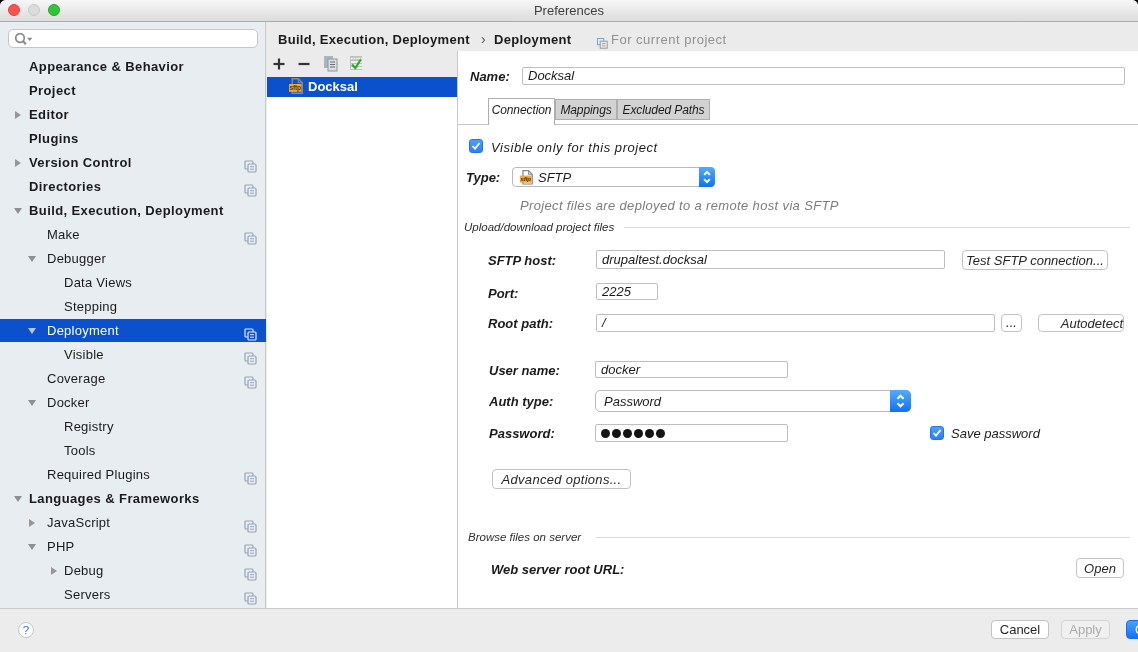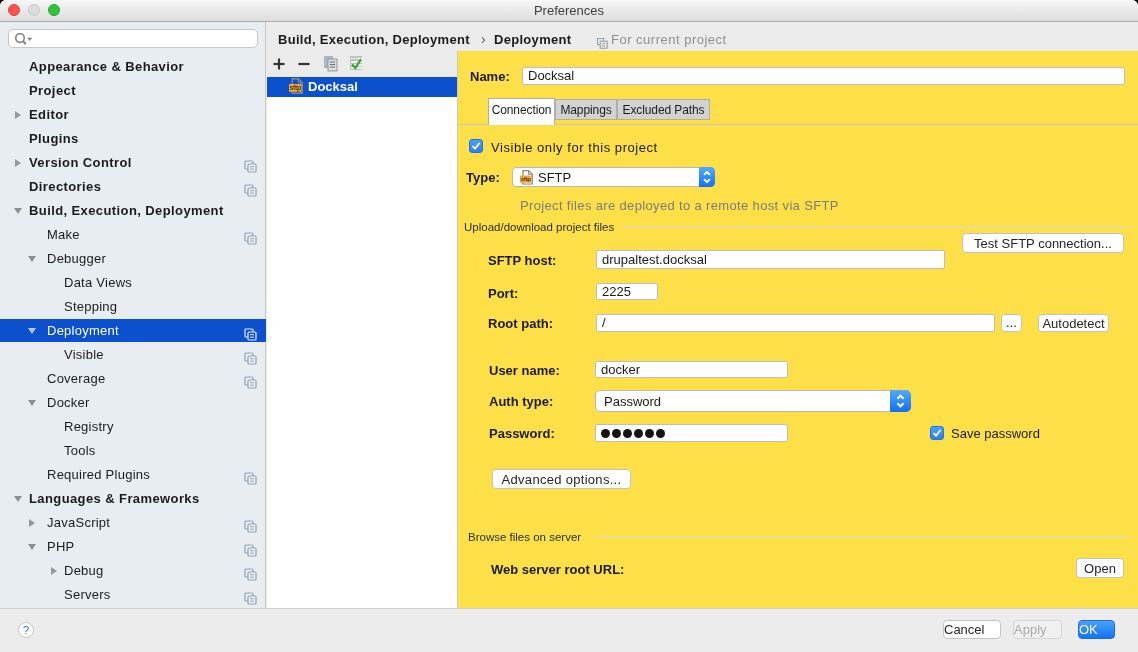--- a/index.html
+++ b/index.html
@@ -23,37 +23,37 @@
   
   #help{position:absolute;left:18px;top:622px;z-index:6;width:16px;height:16px;border-radius:50%;background:#fff;border:1px solid #C5C5C5;color:#2D72D2;font-size:11.5px;line-height:15px;text-align:center;}
   
   #strip{position:absolute;left:267px;top:22px;width:871px;height:29px;background:#ECEBEB;}
   
   #midtool{position:absolute;left:267px;top:51px;width:191px;height:26px;background:#ECEBEB;}
   #midlist{position:absolute;left:267px;top:77px;width:191px;height:531px;background:#fff;}
   #vdiv{position:absolute;left:457px;top:51px;width:1px;height:557px;background:#C8C8C8;}
   #selrow{position:absolute;left:0;top:0;width:191px;height:20px;background:#0B51CE;color:#fff;font-weight:bold;font-size:13px;line-height:20px;}
   
-  #panel{position:absolute;left:458px;top:51px;width:680px;height:557px;background:#fde047;}
+  #panel{position:absolute;left:458px;top:51px;width:680px;height:557px;background:#ffffff;font-style:italic;}
   .lbl{position:absolute;font-size:13px;font-weight:bold;color:#1B1B1B;white-space:nowrap;}
   .field{position:absolute;background:#fff;border:1px solid #BEBEBE;border-radius:2px;font-size:13px;color:#1B1B1B;line-height:17px;padding-left:5px;white-space:nowrap;}
   .btn{position:absolute;background:#fff;border:1px solid #C3C3C3;border-radius:4px;font-size:13px;color:#262626;text-align:center;white-space:nowrap;}
   .sect{position:absolute;font-size:11.5px;color:#2E2E2E;white-space:nowrap;}
   .sline{position:absolute;height:1px;background:#DADADA;}
   .popup{position:absolute;background:#fff;border:1px solid #B9B9B9;font-size:13px;color:#1B1B1B;}
   .spin{position:absolute;top:-1px;right:-1px;background:linear-gradient(#52AAFD,#1170F7);}
   .chk{position:absolute;width:14px;height:14px;border-radius:3px;background:linear-gradient(#47A2FC,#2E7EF8);border:1px solid #2473E2;}
   
   .tab{position:absolute;font-size:12px;letter-spacing:-0.1px;text-align:center;color:#1C1C1C;margin-left:20px;}
   .tab.inactive{background:#D3D2D2;border:1px solid #AEAEAE;height:21px;line-height:20px;top:48px;}
   .tab.active{background:#fff;border:1px solid #AEAEAE;border-bottom:none;height:27px;line-height:23px;top:47px;z-index:2;}
   
   #footer{position:absolute;left:0;top:608px;width:1138px;height:44px;background:#ECECEC;border-top:1px solid #CACACA;}
   #footerbtns{position:absolute;left:0;top:608px;width:1138px;height:44px;}
-  .fbtn{position:absolute;top:12px;height:19px;border-radius:4px;font-size:13px;line-height:18px;}
+  .fbtn{position:absolute;top:12px;height:19px;border-radius:4px;font-size:13px;line-height:18px;text-align:center;margin-left:48px;}
 </style>
 </head>
 <body>
 <div id="win">
 
   <div id="titlebar">
     <div class="title">Preferences</div>
     <div class="light" style="left:8px;background:#FB5450;border:0.5px solid #DF423B;"></div>
     <div class="light" style="left:28px;background:#DCDCDC;border:0.5px solid #C8C8C8;"></div>
     <div class="light" style="left:48px;background:#2FC737;border:0.5px solid #27A52F;"></div>
@@ -306,29 +306,29 @@
           </svg>
       </div>
     </div>
     <span style="position:absolute;left:50px;top:147px;font-size:13px;color:#7C7C7C;letter-spacing:0.35px;margin-left:12px;">Project files are deployed to a remote host via SFTP</span>
 
     <span class="sect" style="left:6px;top:170px;">Upload/download project files</span>
     <div class="sline" style="left:166px;top:176px;width:506px;"></div>
 
     <span class="lbl" style="left:30px;top:202px;">SFTP host:</span>
     <div class="field" style="left:138px;top:199px;width:349px;height:19px;">drupaltest.docksal</div>
-    <div class="btn" style="left:504px;top:182px;width:162px;height:20px;line-height:19px;">Test SFTP connection...</div>
+    <div class="btn" style="left:504px;top:199px;width:146px;height:20px;line-height:19px;">Test SFTP connection...</div>
 
     <span class="lbl" style="left:30px;top:235px;">Port:</span>
     <div class="field" style="left:138px;top:232px;width:62px;height:17px;line-height:15px;">2225</div>
 
     <span class="lbl" style="left:30px;top:265px;">Root path:</span>
     <div class="field" style="left:138px;top:263px;width:399px;height:18px;line-height:16px;">/</div>
     <div class="btn" style="left:543px;top:263px;width:21px;height:18px;line-height:16px;">...</div>
-    <div class="btn" style="left:580px;top:263px;width:71px;height:18px;line-height:17px;">Autodetect</div>
+    <div class="btn" style="left:580px;top:263px;width:86px;height:18px;line-height:17px;text-align:right;">Autodetect</div>
 
     <span class="lbl" style="left:31px;top:312px;">User name:</span>
     <div class="field" style="left:137px;top:310px;width:193px;height:17px;line-height:15px;">docker</div>
 
     <span class="lbl" style="left:31px;top:343px;">Auth type:</span>
     <div class="popup" style="left:137px;top:339px;width:316px;height:22px;border-radius:5px;">
       <span style="position:absolute;left:8px;top:3px;">Password</span>
       <div class="spin" style="width:21px;height:22px;border-radius:0 5px 5px 0;">
         <svg width="21" height="22" viewBox="0 0 21 22">
             <path d="M7.4 8.8 L10.5 5.7 L13.6 8.8" fill="none" stroke="#fff" stroke-width="2"></path>

